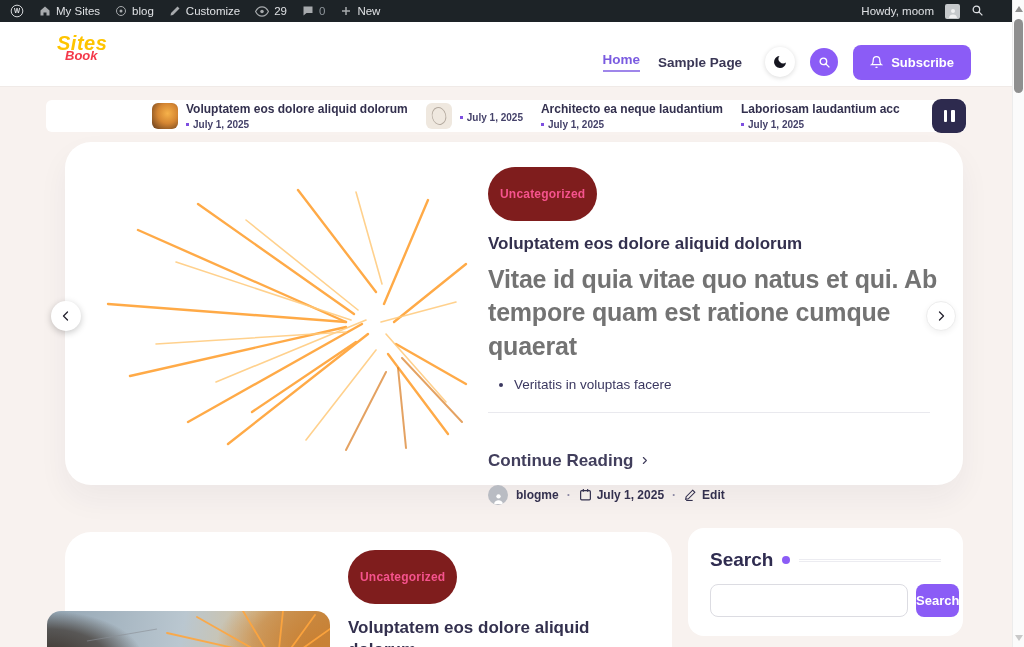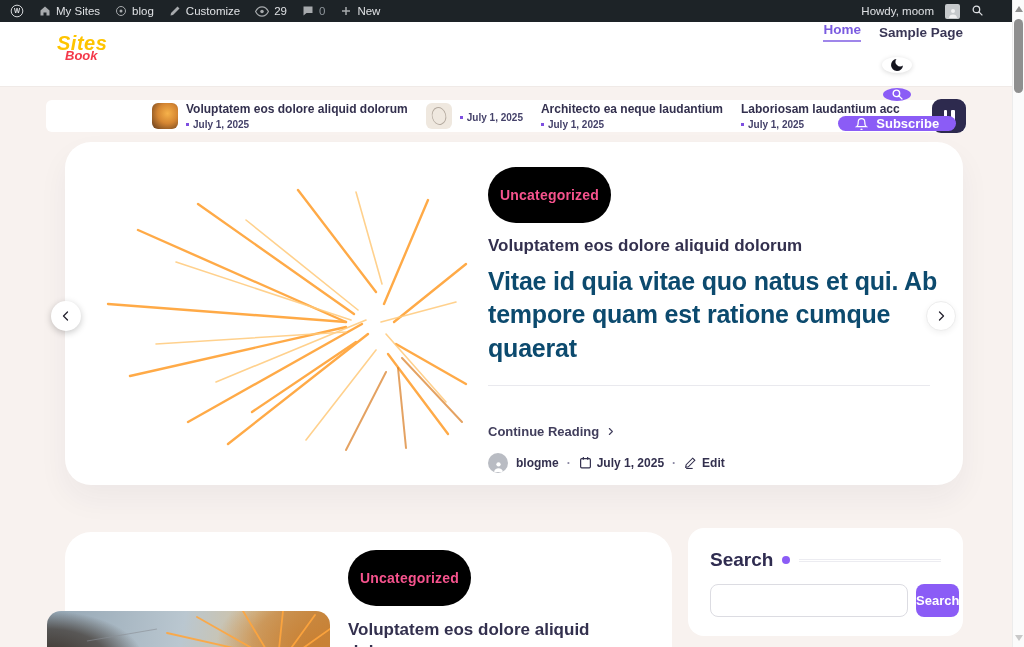--- a/index.html
+++ b/index.html
@@ -26,21 +26,21 @@
   .scrollbar { position:absolute; top:0; right:0; width:12px; height:647px; background:#fbfbfb; border-left:1px solid #ececec; z-index:60; }
   .sb-up { position:absolute; top:6px; left:2px; width:0; height:0; border-left:4px solid transparent; border-right:4px solid transparent; border-bottom:6px solid #8f8f8f; }
   .sb-thumb { position:absolute; top:19px; left:1px; width:9px; height:74px; background:#8f8f8f; border-radius:5px; }
   .sb-down { position:absolute; bottom:6px; left:2px; width:0; height:0; border-left:4px solid transparent; border-right:4px solid transparent; border-top:6px solid #c9c9c9; }
 
   
   .siteheader { position:absolute; top:22px; left:0; width:1012px; height:64px; background:#fff; z-index:30; box-shadow:0 1px 0 rgba(0,0,0,0.03); }
   .logo { position:absolute; left:57px; top:11px; font-style:italic; font-weight:800; line-height:1; cursor:pointer; }
   .logo-1 { font-size:20px; color:#fec400; letter-spacing:0.5px; }
   .logo-2 { font-size:13px; color:#f4384a; margin-left:8px; margin-top:-4px; }
-  .header-right { position:absolute; right:41px; top:0; height:80px; display:flex; align-items:center; gap:15px;flex-direction:column; }
+  .header-right { position:absolute; right:41px; top:0; height:80px; display:flex; align-items:center; gap:15px; }
   .nav { display:flex; align-items:center; gap:18px; margin-right:8px; }
   .nav-link { font-size:13.5px; font-weight:700; color:#3a3756; text-decoration:none; cursor:pointer; }
   .nav-link.active { color:#7a5be0; border-bottom:2px solid #9f86ea; padding-bottom:3px; }
   .moon-btn { width:30px; height:30px; border-radius:50%; background:#fff; box-shadow:0 1px 5px rgba(0,0,0,0.15); display:flex; align-items:center; justify-content:center; cursor:pointer; }
   .hsearch-btn { width:28px; height:28px; border-radius:50%; background:#8b5cf6; display:flex; align-items:center; justify-content:center; cursor:pointer; }
   .subscribe-btn { height:35px; padding:0 17px; border:none; border-radius:8px; background:#8b5cf6; color:#fff; font-size:13px; font-weight:700; display:flex; align-items:center; gap:8px; cursor:pointer; font-family:inherit; }
 
   
   .ticker { position:absolute; top:100px; left:46px; width:920px; height:32px; z-index:20; }
   .ticker-strip { position:absolute; inset:0; background:#fff; border-radius:6px; display:flex; align-items:center; overflow:hidden; padding-left:106px; gap:18px; }
@@ -66,27 +66,27 @@
       radial-gradient(ellipse 240px 150px at 8% 18%, #42362d 0%, rgba(66,54,45,0.85) 30%, transparent 62%),
       radial-gradient(ellipse 260px 120px at 58% 6%, #b6c2cb 0%, rgba(182,194,203,0.85) 30%, transparent 60%),
       linear-gradient(140deg, #6f5b49 0%, #93old 0%, #937552 38%, #c08743 68%, #7d4e22 100%);
   }
   .hero-image svg { position:absolute; inset:0; }
   .carousel-btn { position:absolute; width:30px; height:30px; border-radius:50%; background:#fff; display:flex; align-items:center; justify-content:center; z-index:13; cursor:pointer; }
   .carousel-prev { left:51px; top:301px; box-shadow:0 2px 7px rgba(0,0,0,0.22); }
   .carousel-next { left:926px; top:301px; border:1px solid #ededed; box-shadow:0 2px 6px rgba(0,0,0,0.06); }
 
   .hero-content { position:absolute; left:488px; top:167px; width:455px; z-index:12; }
-  .cat-badge { display:inline-block; background:#000000; color:#f6538d; font-size:14px; font-weight:700; padding:20px 12px; border-radius:999px; letter-spacing:0.2px; cursor:pointer; }
+  .cat-badge { display:inline-block; background:#7f1d1d; color:#f6538d; font-size:12px; font-weight:700; padding:20px 12px; border-radius:999px; letter-spacing:0.2px; cursor:pointer; }
   .hero-subtitle { margin-top:13px; font-size:17px; font-weight:700; color:#33304e; cursor:pointer; }
-  .hero-title { margin-top:9px; font-size:25px; font-weight:800; color:#0c4a6e; line-height:1.33; letter-spacing:-0.2px; max-width:452px; cursor:pointer; }
+  .hero-title { margin-top:9px; font-size:25px; font-weight:800; color:#737373; line-height:1.33; letter-spacing:-0.2px; max-width:452px; cursor:pointer; }
   .hero-list { margin-top:14px; padding-left:26px; }
   .hero-list li { font-size:13.5px; color:#3b3860; }
   .hero-divider { margin-top:20px; width:442px; border-top:1px solid #e9e9ee; }
-  .continue-link { margin-top:38px; display:flex; align-items:center; gap:7px; font-size:13px; font-weight:700; color:#413e5c; cursor:pointer; width:max-content; }
+  .continue-link { margin-top:38px; display:flex; align-items:center; gap:7px; font-size:17px; font-weight:700; color:#413e5c; cursor:pointer; width:max-content; }
   .meta-row { margin-top:14px; display:flex; align-items:center; gap:8px; font-size:12px; font-weight:700; color:#33304e; }
   .meta-avatar { width:20px; height:20px; border-radius:50%; background:#b9bcc3; display:flex; align-items:flex-end; justify-content:center; overflow:hidden; }
   .meta-dot { color:#8b88a3; }
   .meta-link { display:flex; align-items:center; gap:5px; cursor:pointer; }
 
   
   .card2 { position:absolute; left:65px; top:532px; width:607px; height:130px; background:#fff; border-radius:26px 26px 0 0; z-index:10; }
   .card2-content { position:absolute; left:283px; top:18px; width:302px; }
   .card2-subtitle { margin-top:13px; font-size:17px; font-weight:700; color:#33304e; line-height:1.3; cursor:pointer; }
   .card2-title { margin-top:9px; font-size:25px; font-weight:800; color:#33304e; letter-spacing:-0.2px; cursor:pointer; }
@@ -284,20 +284,23 @@
   <div class="carousel-btn carousel-next">
     <svg width="12" height="12" viewBox="0 0 24 24" fill="none">
         <path d="M9 4l8 8-8 8" stroke="#23212e" stroke-width="2.6" stroke-linecap="round" stroke-linejoin="round"></path>
       </svg>
   </div>
 
   <div class="hero-content">
     <span class="cat-badge">Uncategorized</span>
     <div class="hero-subtitle">Voluptatem eos dolore aliquid dolorum</div>
     <div class="hero-title">Vitae id quia vitae quo natus et qui. Ab tempore quam est ratione cumque quaerat</div>
+    <ul class="hero-list">
+      <li>Veritatis in voluptas facere</li>
+    </ul>
     <div class="hero-divider"></div>
     <div class="continue-link">
       <span>Continue Reading</span>
       <svg width="9" height="9" viewBox="0 0 24 24" fill="none">
           <path d="M9 4l8 8-8 8" stroke="#413e5c" stroke-width="3" stroke-linecap="round" stroke-linejoin="round"></path>
         </svg>
     </div>
     <div class="meta-row">
       <span class="meta-avatar">
         <svg width="13" height="13" viewBox="0 0 24 24" fill="#ffffff">

